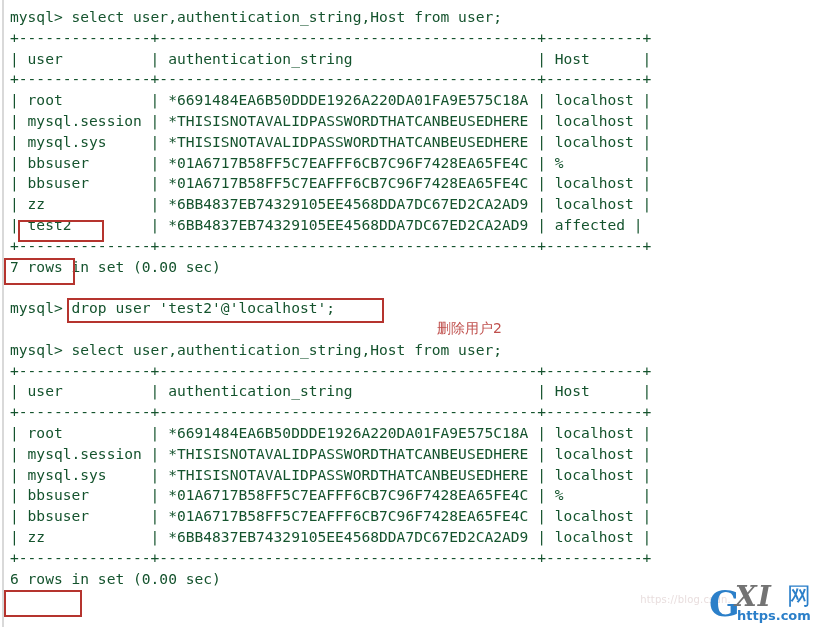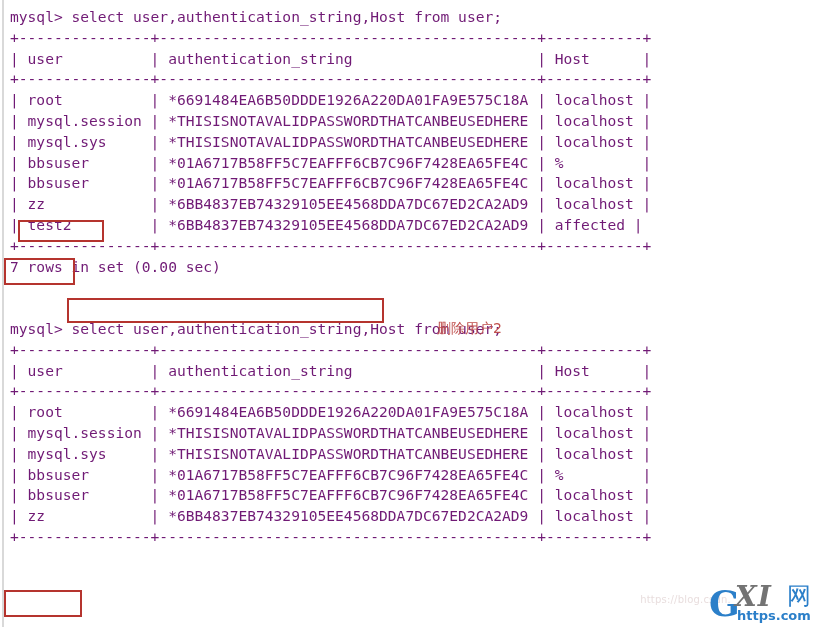--- a/index.html
+++ b/index.html
@@ -36,21 +36,21 @@
     left: 10px;
     top: 7px;
     width: 820px;
   }
 
   .line {
     height: 20.8px;
     line-height: 20.8px;
     font-size: 14.6px;
     letter-spacing: 0px;
-    color: #701a75;
+    color: #14532d;
     white-space: pre;
     font-family: "DejaVu Sans Mono", "Liberation Mono", monospace;
   }
   .line.blank { color: transparent; }
 
   
   .redbox {
     position: absolute;
     border: 2px solid #b5342e;
     box-sizing: border-box;
@@ -142,32 +142,34 @@
       <div class="line">| root          | *6691484EA6B50DDDE1926A220DA01FA9E575C18A | localhost |</div>
       <div class="line">| mysql.session | *THISISNOTAVALIDPASSWORDTHATCANBEUSEDHERE | localhost |</div>
       <div class="line">| mysql.sys     | *THISISNOTAVALIDPASSWORDTHATCANBEUSEDHERE | localhost |</div>
       <div class="line">| bbsuser       | *01A6717B58FF5C7EAFFF6CB7C96F7428EA65FE4C | %         |</div>
       <div class="line">| bbsuser       | *01A6717B58FF5C7EAFFF6CB7C96F7428EA65FE4C | localhost |</div>
       <div class="line">| zz            | *6BB4837EB74329105EE4568DDA7DC67ED2CA2AD9 | localhost |</div>
       <div class="line">| test2         | *6BB4837EB74329105EE4568DDA7DC67ED2CA2AD9 | affected |</div>
       <div class="line">+---------------+-------------------------------------------+-----------+</div>
       <div class="line">7 rows in set (0.00 sec)</div>
       <div class="line blank"> </div>
+      <div class="line">mysql&gt; drop user 'test2'@'localhost';</div>
       <div class="line blank"> </div>
       <div class="line">mysql&gt; select user,authentication_string,Host from user;</div>
       <div class="line">+---------------+-------------------------------------------+-----------+</div>
       <div class="line">| user          | authentication_string                     | Host      |</div>
       <div class="line">+---------------+-------------------------------------------+-----------+</div>
       <div class="line">| root          | *6691484EA6B50DDDE1926A220DA01FA9E575C18A | localhost |</div>
       <div class="line">| mysql.session | *THISISNOTAVALIDPASSWORDTHATCANBEUSEDHERE | localhost |</div>
       <div class="line">| mysql.sys     | *THISISNOTAVALIDPASSWORDTHATCANBEUSEDHERE | localhost |</div>
       <div class="line">| bbsuser       | *01A6717B58FF5C7EAFFF6CB7C96F7428EA65FE4C | %         |</div>
       <div class="line">| bbsuser       | *01A6717B58FF5C7EAFFF6CB7C96F7428EA65FE4C | localhost |</div>
       <div class="line">| zz            | *6BB4837EB74329105EE4568DDA7DC67ED2CA2AD9 | localhost |</div>
       <div class="line">+---------------+-------------------------------------------+-----------+</div>
+      <div class="line">6 rows in set (0.00 sec)</div>
     </div>
 
   <div id="annotation-layer">
       <div class="redbox" style="left: 18px; top: 220px; width: 86px; height: 22px; border-color: rgb(181, 52, 46);"></div>
       <div class="redbox" style="left: 4px; top: 258px; width: 71px; height: 27px; border-color: rgb(181, 52, 46);"></div>
       <div class="redbox" style="left: 67px; top: 298px; width: 317px; height: 25px; border-color: rgb(181, 52, 46);"></div>
       <div class="redbox" style="left: 4px; top: 590px; width: 78px; height: 27px; border-color: rgb(181, 52, 46);"></div>
     </div>
 
   <div class="zh-note" style="left:437px; top:321px;text-align:right;">删除用户2</div>

